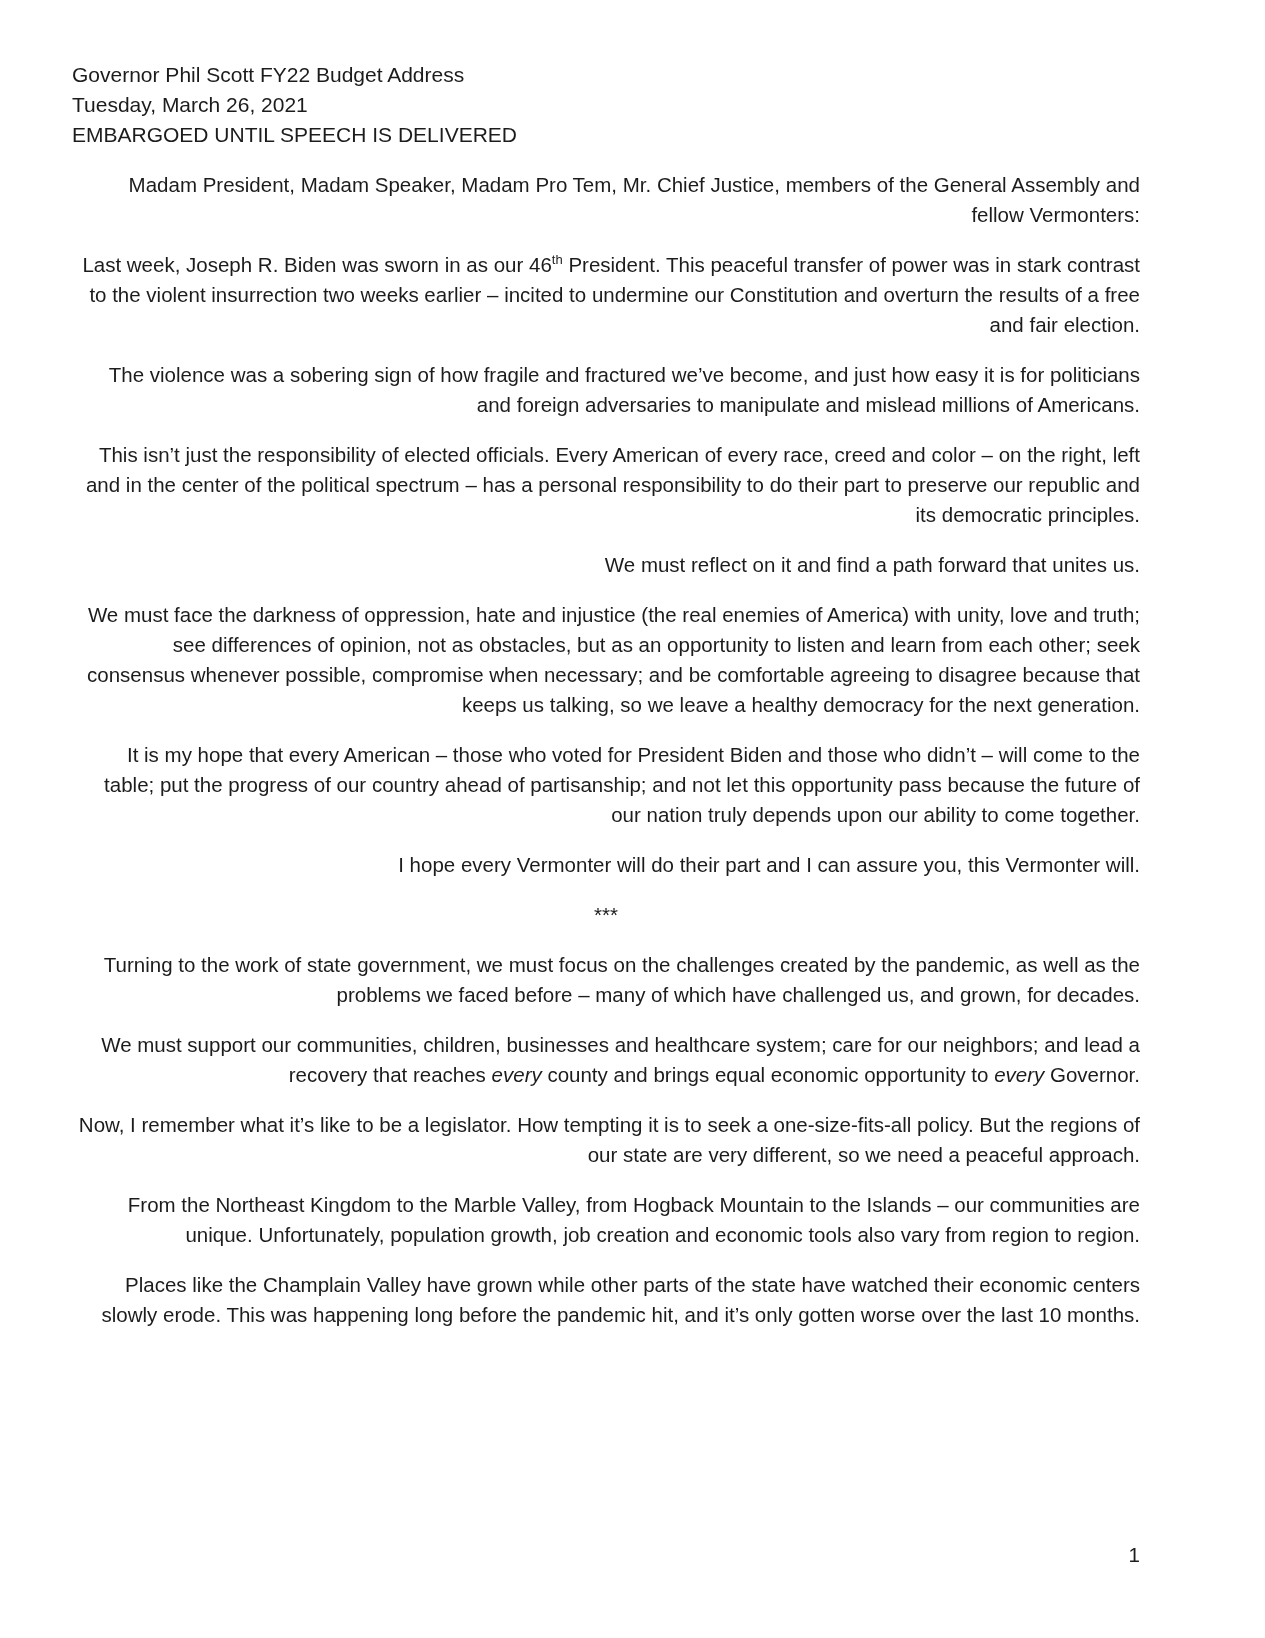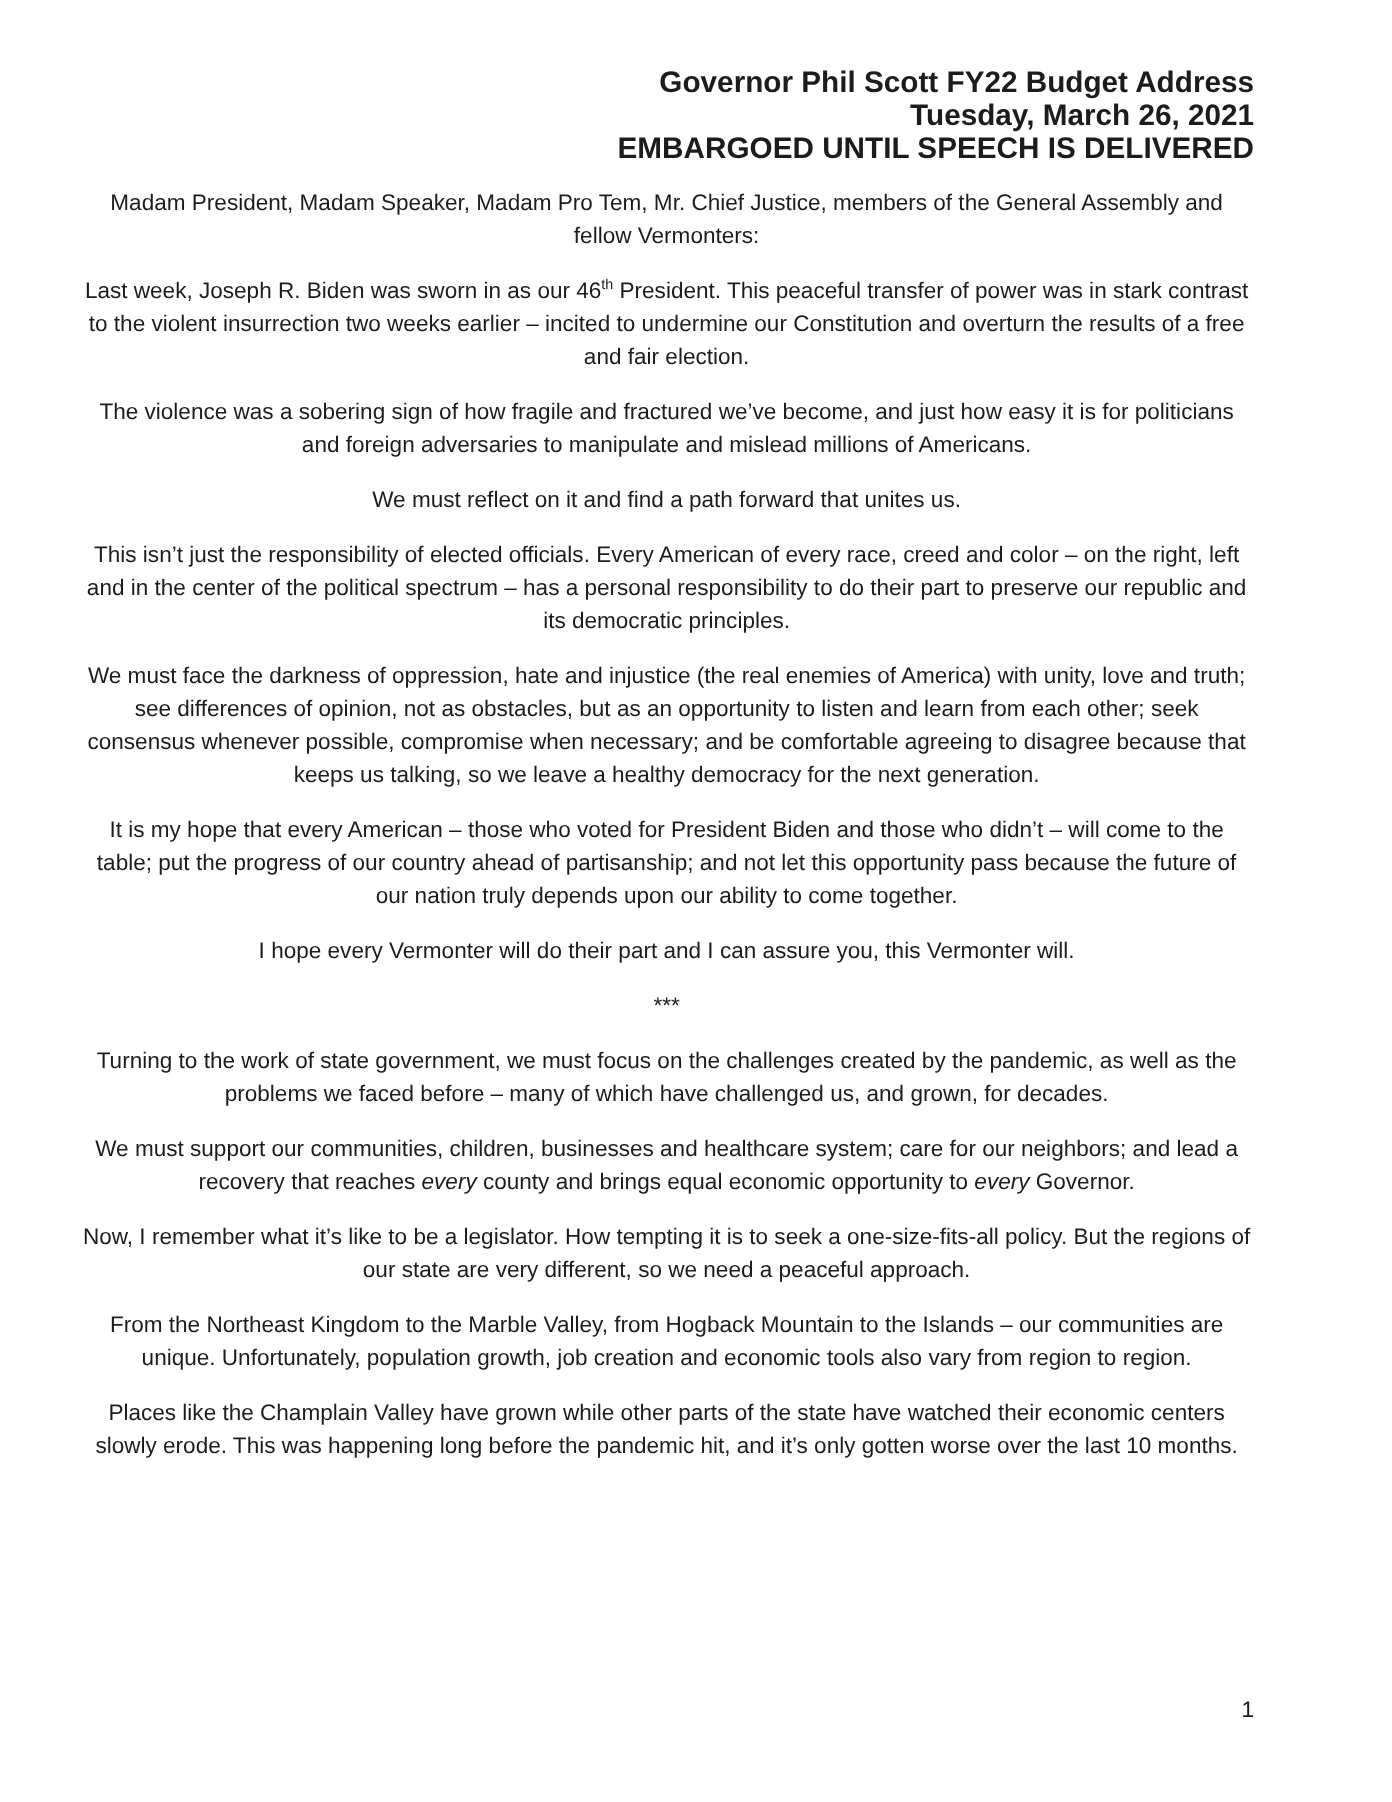--- a/index.html
+++ b/index.html
@@ -12,30 +12,30 @@
     width: 1265px;
     height: 1638px;
     background: #ffffff;
     font-family: "Liberation Sans", sans-serif;
     color: #1c1c1c;
     overflow: hidden;
     box-sizing: border-box;
     padding: 60px 125px 0 72px;
   }
   .doc-header {
-    text-align: right;
-    font-weight: bold;
-    font-size: 27px;
+    text-align: left;
+    font-weight: normal;
+    font-size: 21px;
     line-height: 30px;
   }
   .doc-body p {
     font-size: 20.5px;
     line-height: 30px;
     margin: 20px 0;
-    text-align: center;
+    text-align: right;
   }
   .doc-body p.center {
     text-align: center;
   }
   .doc-body sup {
     font-size: 13px;
     line-height: 0;
     vertical-align: super;
   }
   .doc-body em {
@@ -55,22 +55,22 @@
   <div class="doc-header">
     <div>Governor Phil Scott FY22 Budget Address</div>
     <div>Tuesday, March 26, 2021</div>
     <div>EMBARGOED UNTIL SPEECH IS DELIVERED</div>
   </div>
 
   <div class="doc-body" id="doc-body">
       <p><span>Madam President, Madam Speaker, Madam Pro Tem, Mr. Chief Justice, members of the General Assembly and fellow Vermonters:</span></p>
       <p><span>Last week, Joseph R. Biden was sworn in as our 46</span><sup>th</sup><span> President. This peaceful transfer of power was in stark contrast to the violent insurrection two weeks earlier – incited to undermine our Constitution and overturn the results of a free and fair election.</span></p>
       <p><span>The violence was a sobering sign of how fragile and fractured we’ve become, and just how easy it is for politicians and foreign adversaries to manipulate and mislead millions of Americans.</span></p>
+      <p><span>This isn’t just the responsibility of elected officials. Every American of every race, creed and color – on the right, left and in the center of the political spectrum – has a personal responsibility to do their part to preserve our republic and its democratic principles.</span></p>
       <p><span>We must reflect on it and find a path forward that unites us.</span></p>
-      <p><span>This isn’t just the responsibility of elected officials. Every American of every race, creed and color – on the right, left and in the center of the political spectrum – has a personal responsibility to do their part to preserve our republic and its democratic principles.</span></p>
       <p><span>We must face the darkness of oppression, hate and injustice (the real enemies of America) with unity, love and truth; see differences of opinion, not as obstacles, but as an opportunity to listen and learn from each other; seek consensus whenever possible, compromise when necessary; and be comfortable agreeing to disagree because that keeps us talking, so we leave a healthy democracy for the next generation.</span></p>
       <p><span>It is my hope that every American – those who voted for President Biden and those who didn’t – will come to the table; put the progress of our country ahead of partisanship; and not let this opportunity pass because the future of our nation truly depends upon our ability to come together.</span></p>
       <p><span>I hope every Vermonter will do their part and I can assure you, this Vermonter will.</span></p>
       <p class="center"><span>***</span></p>
       <p><span>Turning to the work of state government, we must focus on the challenges created by the pandemic, as well as the problems we faced before – many of which have challenged us, and grown, for decades.</span></p>
       <p><span>We must support our communities, children, businesses and healthcare system; care for our neighbors; and lead a recovery that reaches </span><em>every</em><span> county and brings equal economic opportunity to </span><em>every</em><span> Governor.</span></p>
       <p><span>Now, I remember what it’s like to be a legislator. How tempting it is to seek a one-size-fits-all policy. But the regions of our state are very different, so we need a peaceful approach.</span></p>
       <p><span>From the Northeast Kingdom to the Marble Valley, from Hogback Mountain to the Islands – our communities are unique. Unfortunately, population growth, job creation and economic tools also vary from region to region.</span></p>
       <p><span>Places like the Champlain Valley have grown while other parts of the state have watched their economic centers slowly erode. This was happening long before the pandemic hit, and it’s only gotten worse over the last 10 months.</span></p>
     </div>

